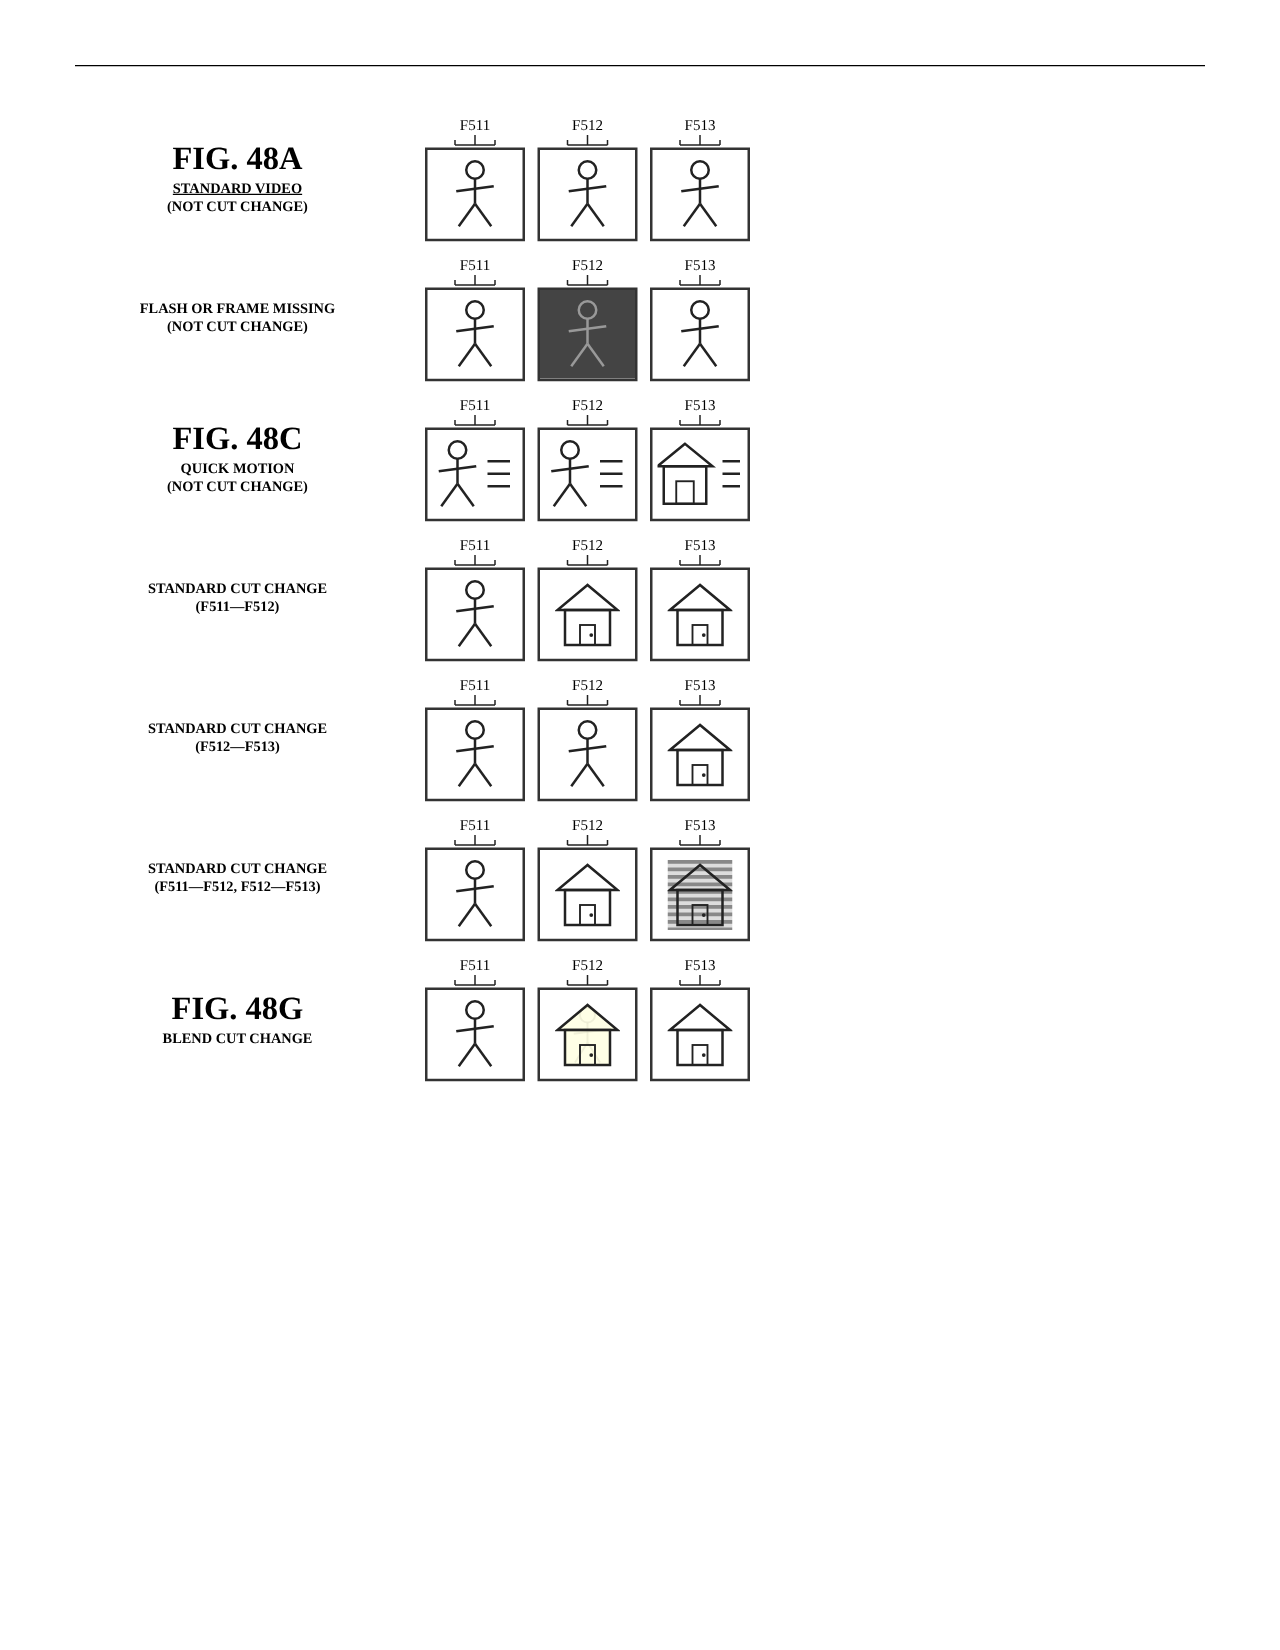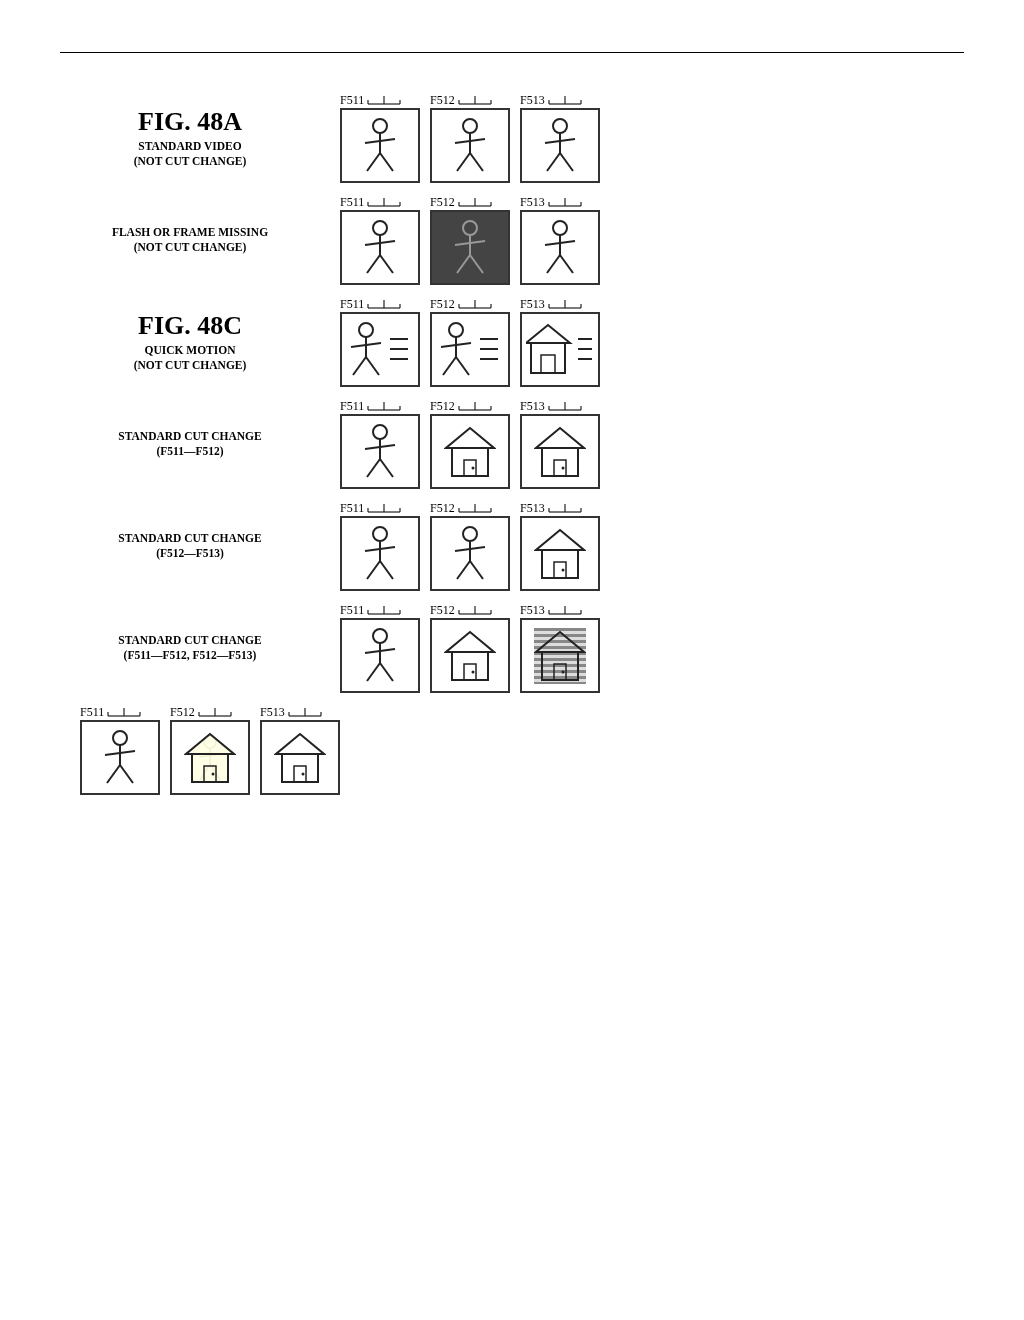--- a/index.html
+++ b/index.html
@@ -78,21 +78,21 @@
 
     .frame-item {
       display: flex;
       flex-direction: column;
       align-items: center;
       gap: 0px;
     }
 
     .frame-label-line {
       display: flex;
-      flex-direction: row;
+      flex-direction: column;
       align-items: center;
       width: 80px;
     }
 
     .frame-box {
       width: 80px;
       height: 75px;
       border: 2px solid #333;
       display: flex;
       align-items: center;
@@ -121,21 +121,21 @@
   <span class="header-right"></span>
 </div>
 <hr class="header-line">
 
 <div class="main-content">
 
 <div class="row">
     <div class="fig-label" style="text-align:center;">
       <span class="fig-title">FIG. 48A</span>
       <span class="fig-desc">
-          <span style="display:block;">STANDARD VIDEO</span>
+          <span style="display:block;text-decoration:underline;">STANDARD VIDEO</span>
           <span style="display:block;">(NOT CUT CHANGE)</span>
         </span>
     </div>
     <div class="frames-group">
 
         <div class="frame-item">
           <div class="frame-label-line">
     <span style="font-size:12px;font-weight:normal;">F511</span>
     <svg width="40" height="10" viewBox="0 0 40 10" xmlns="http://www.w3.org/2000/svg">
       <line x1="20" y1="0" x2="20" y2="8" stroke="#222" stroke-width="1.2"></line>
@@ -686,20 +686,26 @@
 
     <circle cx="29" cy="44" r="1.5" fill="#222"></circle>
   </svg>
             </div>
           </div>
         </div>
 
     </div>
   </div>
     <div class="row">
+    <div class="fig-label" style="text-align:center;">
+      <span class="fig-title">FIG. 48G</span>
+      <span class="fig-desc">
+          <span style="display:block;">BLEND CUT CHANGE</span>
+        </span>
+    </div>
     <div class="frames-group">
 
         <div class="frame-item">
           <div class="frame-label-line">
     <span style="font-size:12px;font-weight:normal;">F511</span>
     <svg width="40" height="10" viewBox="0 0 40 10" xmlns="http://www.w3.org/2000/svg">
       <line x1="20" y1="0" x2="20" y2="8" stroke="#222" stroke-width="1.2"></line>
       <line x1="4" y1="8" x2="36" y2="8" stroke="#222" stroke-width="1.2"></line>
       <line x1="4" y1="8" x2="4" y2="4" stroke="#222" stroke-width="1.2"></line>
       <line x1="36" y1="8" x2="36" y2="4" stroke="#222" stroke-width="1.2"></line>

